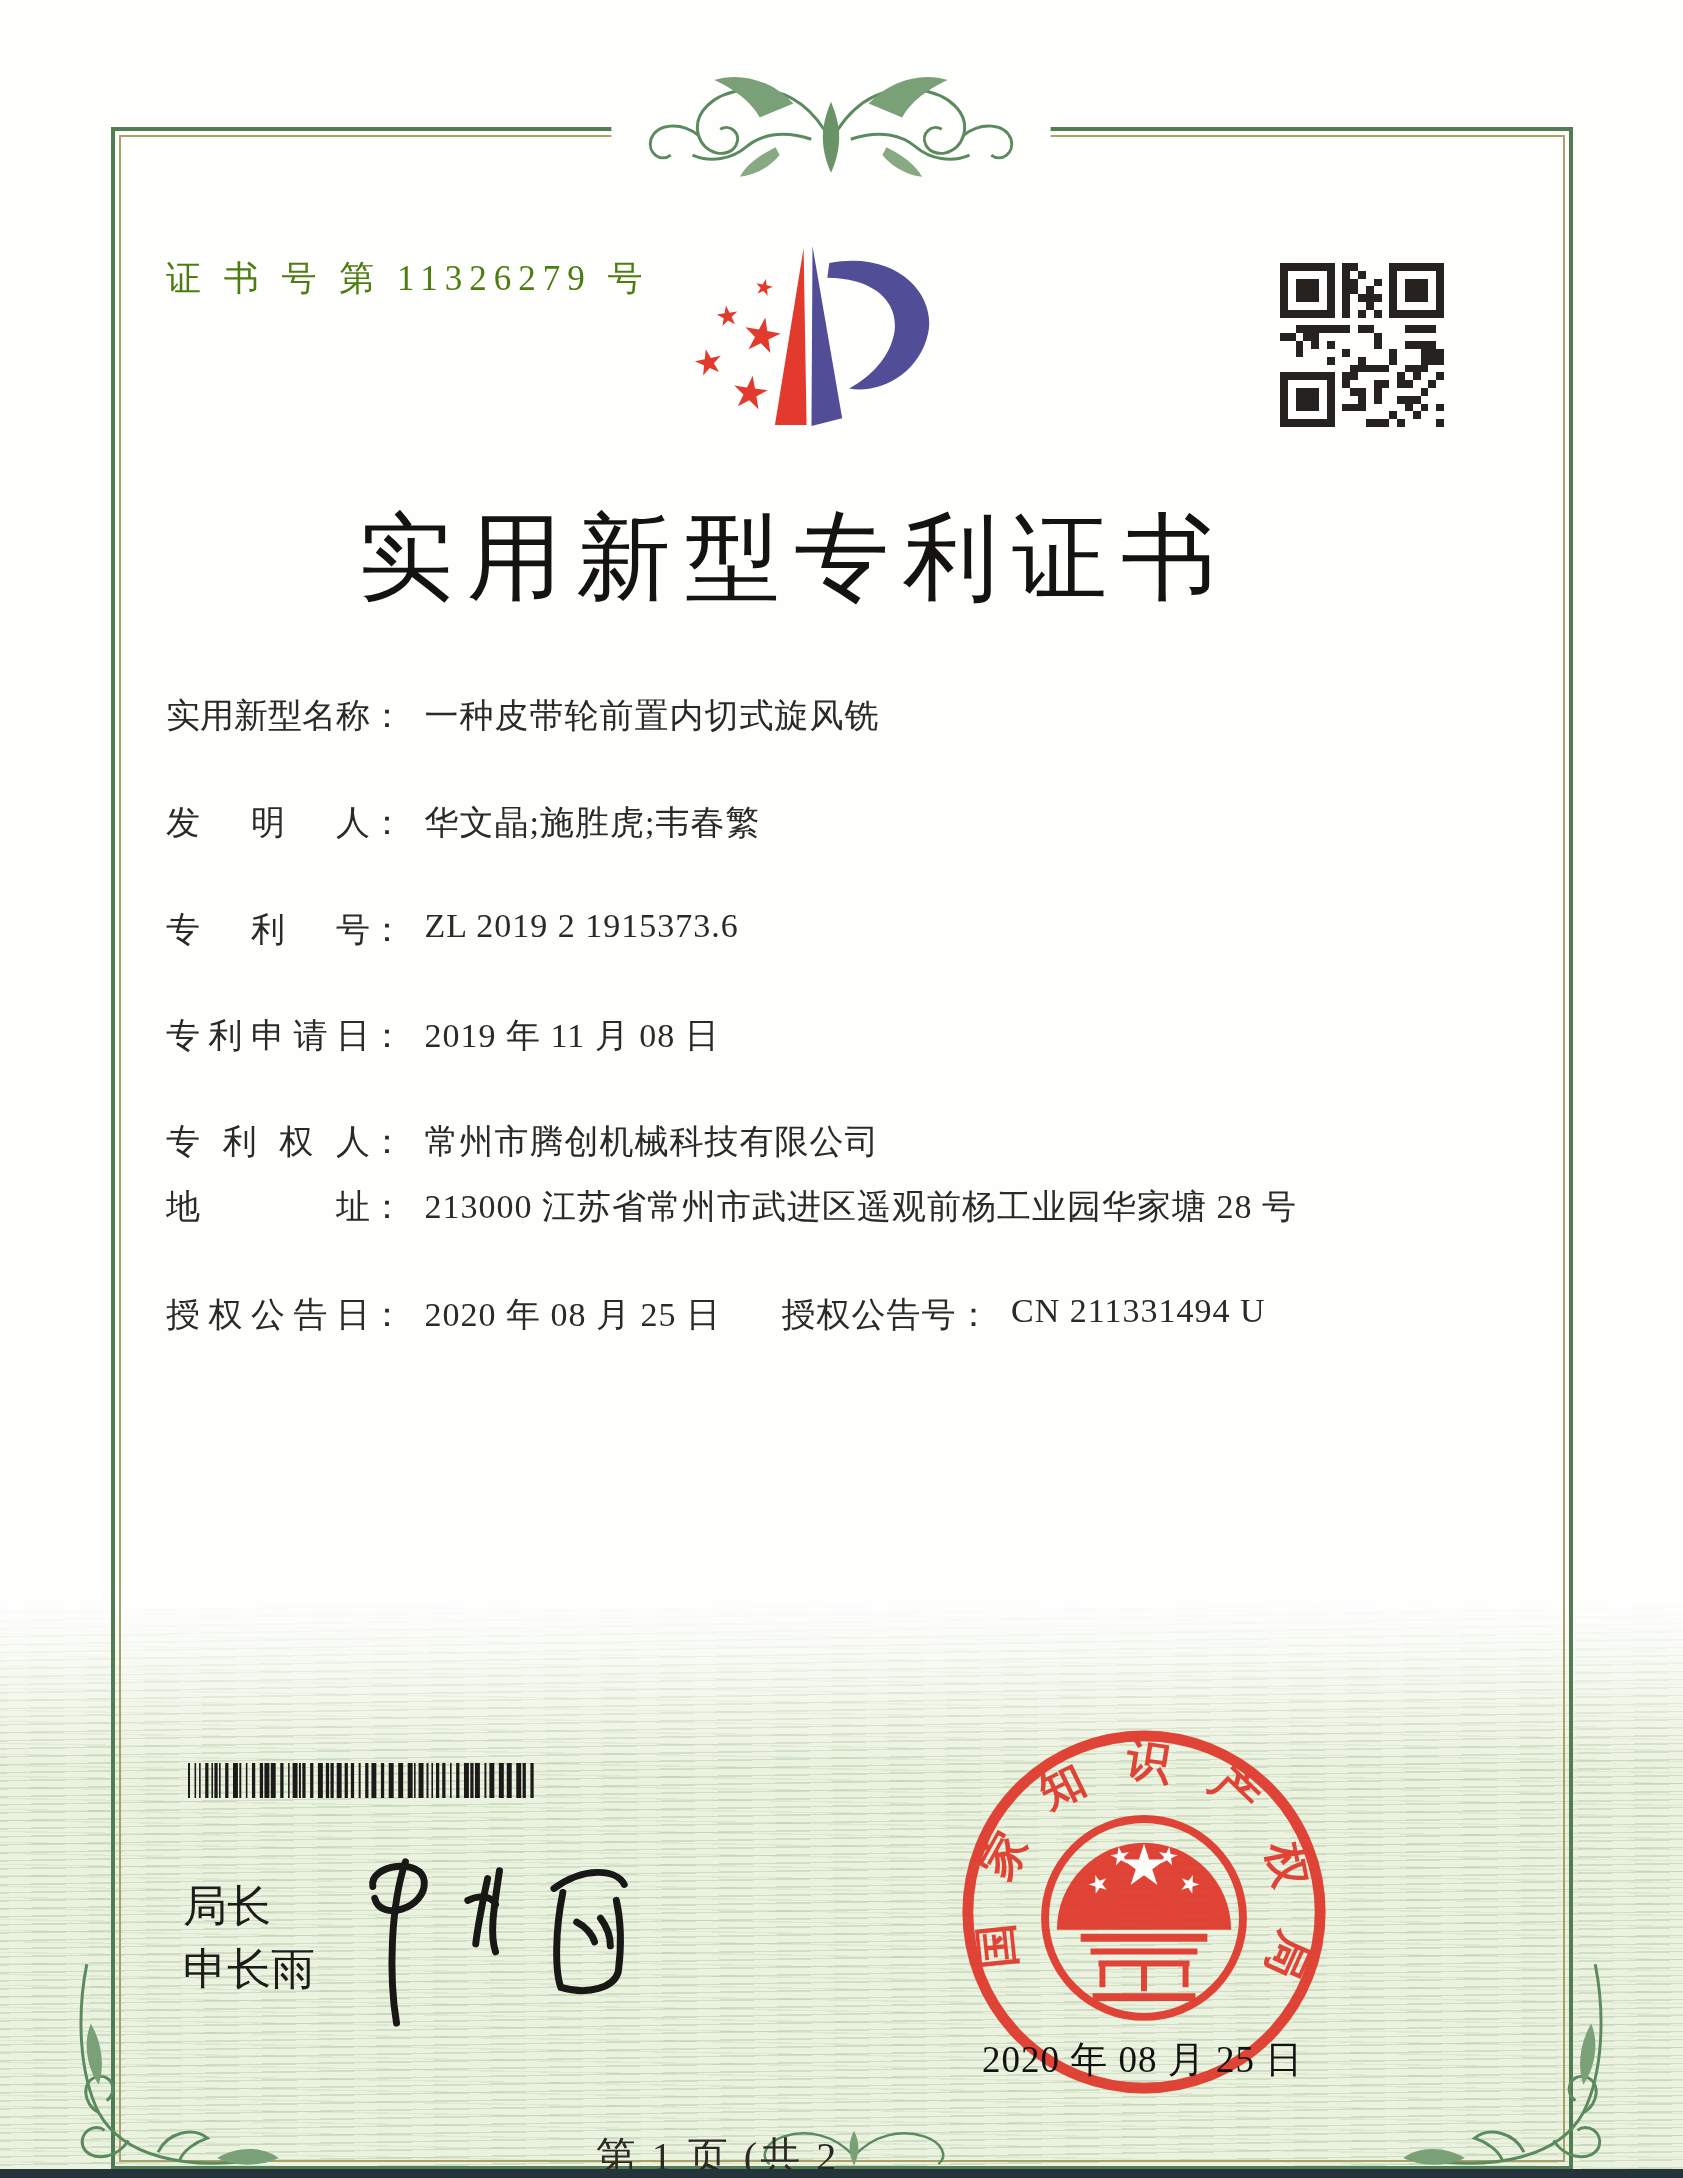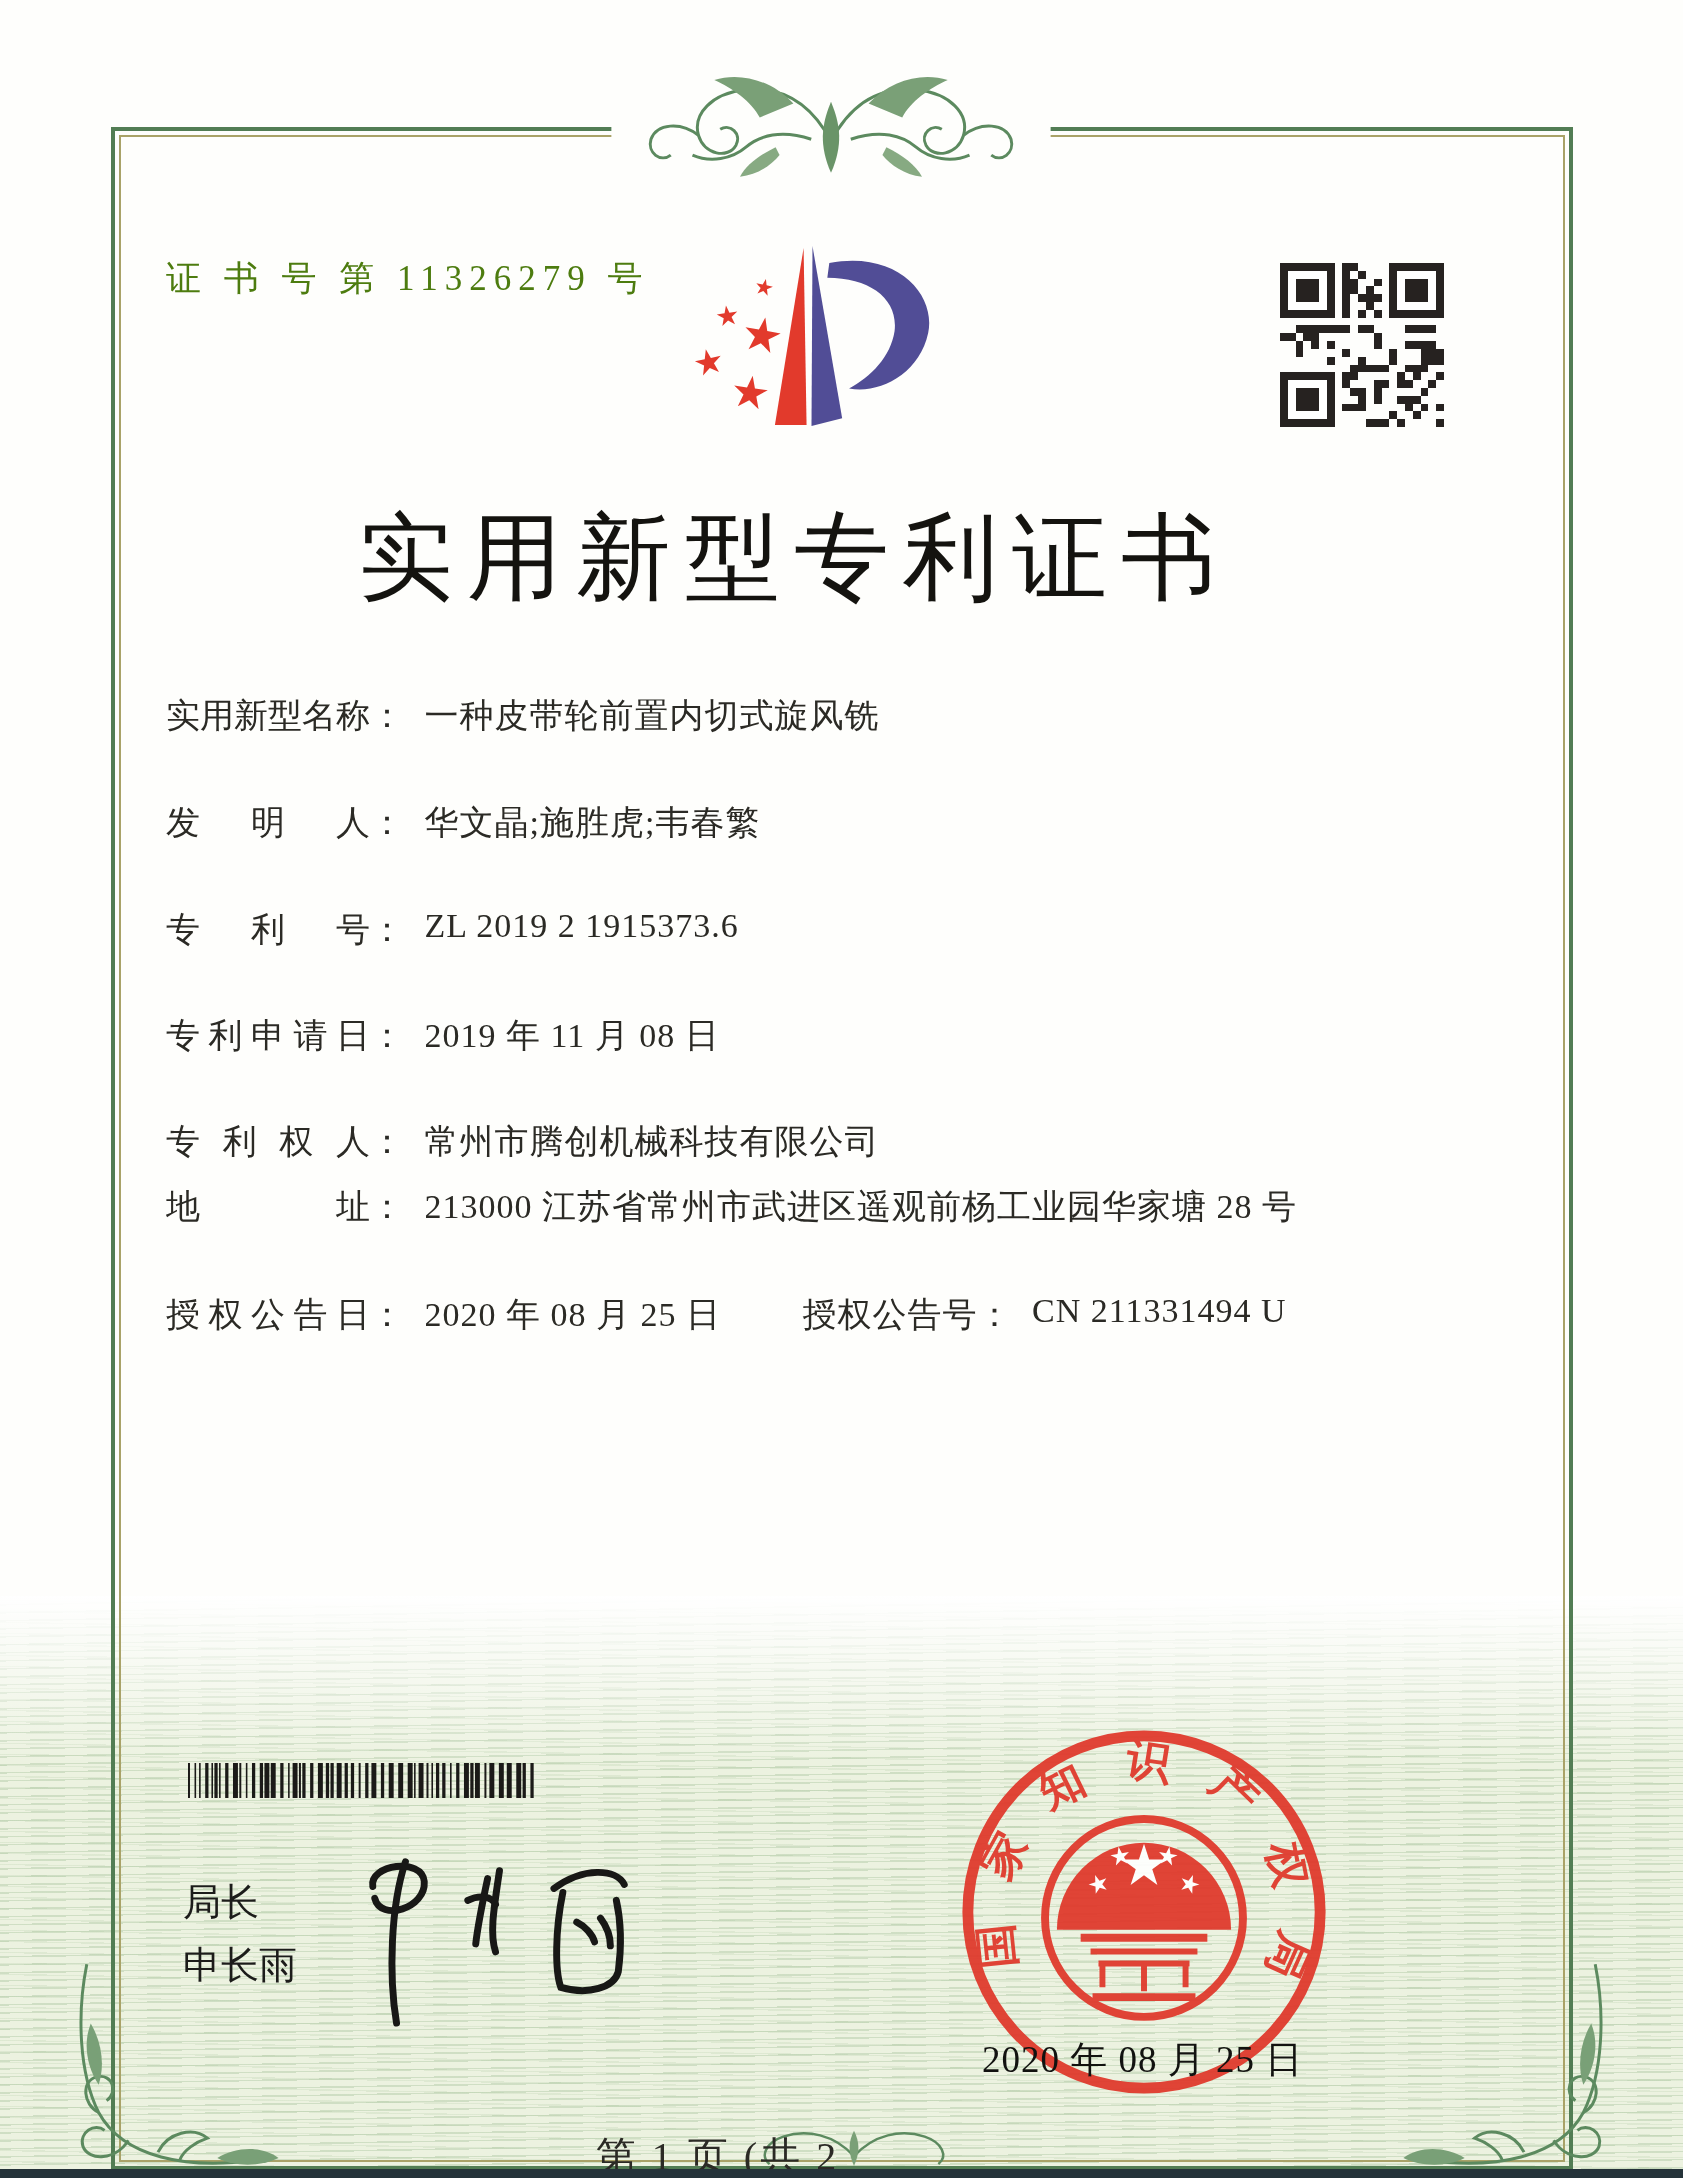--- a/index.html
+++ b/index.html
@@ -35,25 +35,25 @@
   
   .cert-no{left:166px;top:255px;font-size:35px;letter-spacing:7px;z-index:3;color:#4d7c0f;}
   .title{
     left:111px;top:495px;width:1366px;margin:0;text-align:center;z-index:3;
     font-size:95px;font-weight:normal;letter-spacing:14px;color:#14130f;
   }
   .field{left:166px;z-index:3;font-size:34px;white-space:nowrap;color:#2b2a25;}
   .flabel{display:inline-block;width:204px;text-align:justify;text-align-last:justify;vertical-align:top;}
   .colon{display:inline-block;vertical-align:top;}
   .fvalue{display:inline-block;margin-left:12px;vertical-align:top;letter-spacing:1px;}
-  .g2{margin-left:73px;}
+  .g2{margin-left:52px;}
   .paras{left:166px;top:1370px;width:1354px;z-index:3;font-size:34px;line-height:62px;
          text-align:justify;color:#2b2a25;}
   .paras p{margin:0;text-indent:2em;}
-  .bureau{left:183px;z-index:3;font-size:38px;font-family:"Liberation Sans","DejaVu Sans",sans-serif;color:#1c1c1a;}
+  .bureau{left:183px;z-index:3;font-size:44px;font-family:"Liberation Sans","DejaVu Sans",sans-serif;color:#1c1c1a;}
   .seal-date{left:982px;top:2035px;width:297px;text-align:center;z-index:5;font-size:37px;color:#121210;letter-spacing:1px;white-space:nowrap;}
   .footer{left:569px;top:2129px;width:297px;text-align:center;z-index:5;font-size:40px;letter-spacing:3px;color:#2b2a25;}
   svg{display:block;}
   .z3{z-index:3;} .z4{z-index:4;}
 </style>
 </head>
 <body>
 
 <div class="abs green-zone"></div>
 <div class="abs green-fade"></div>

